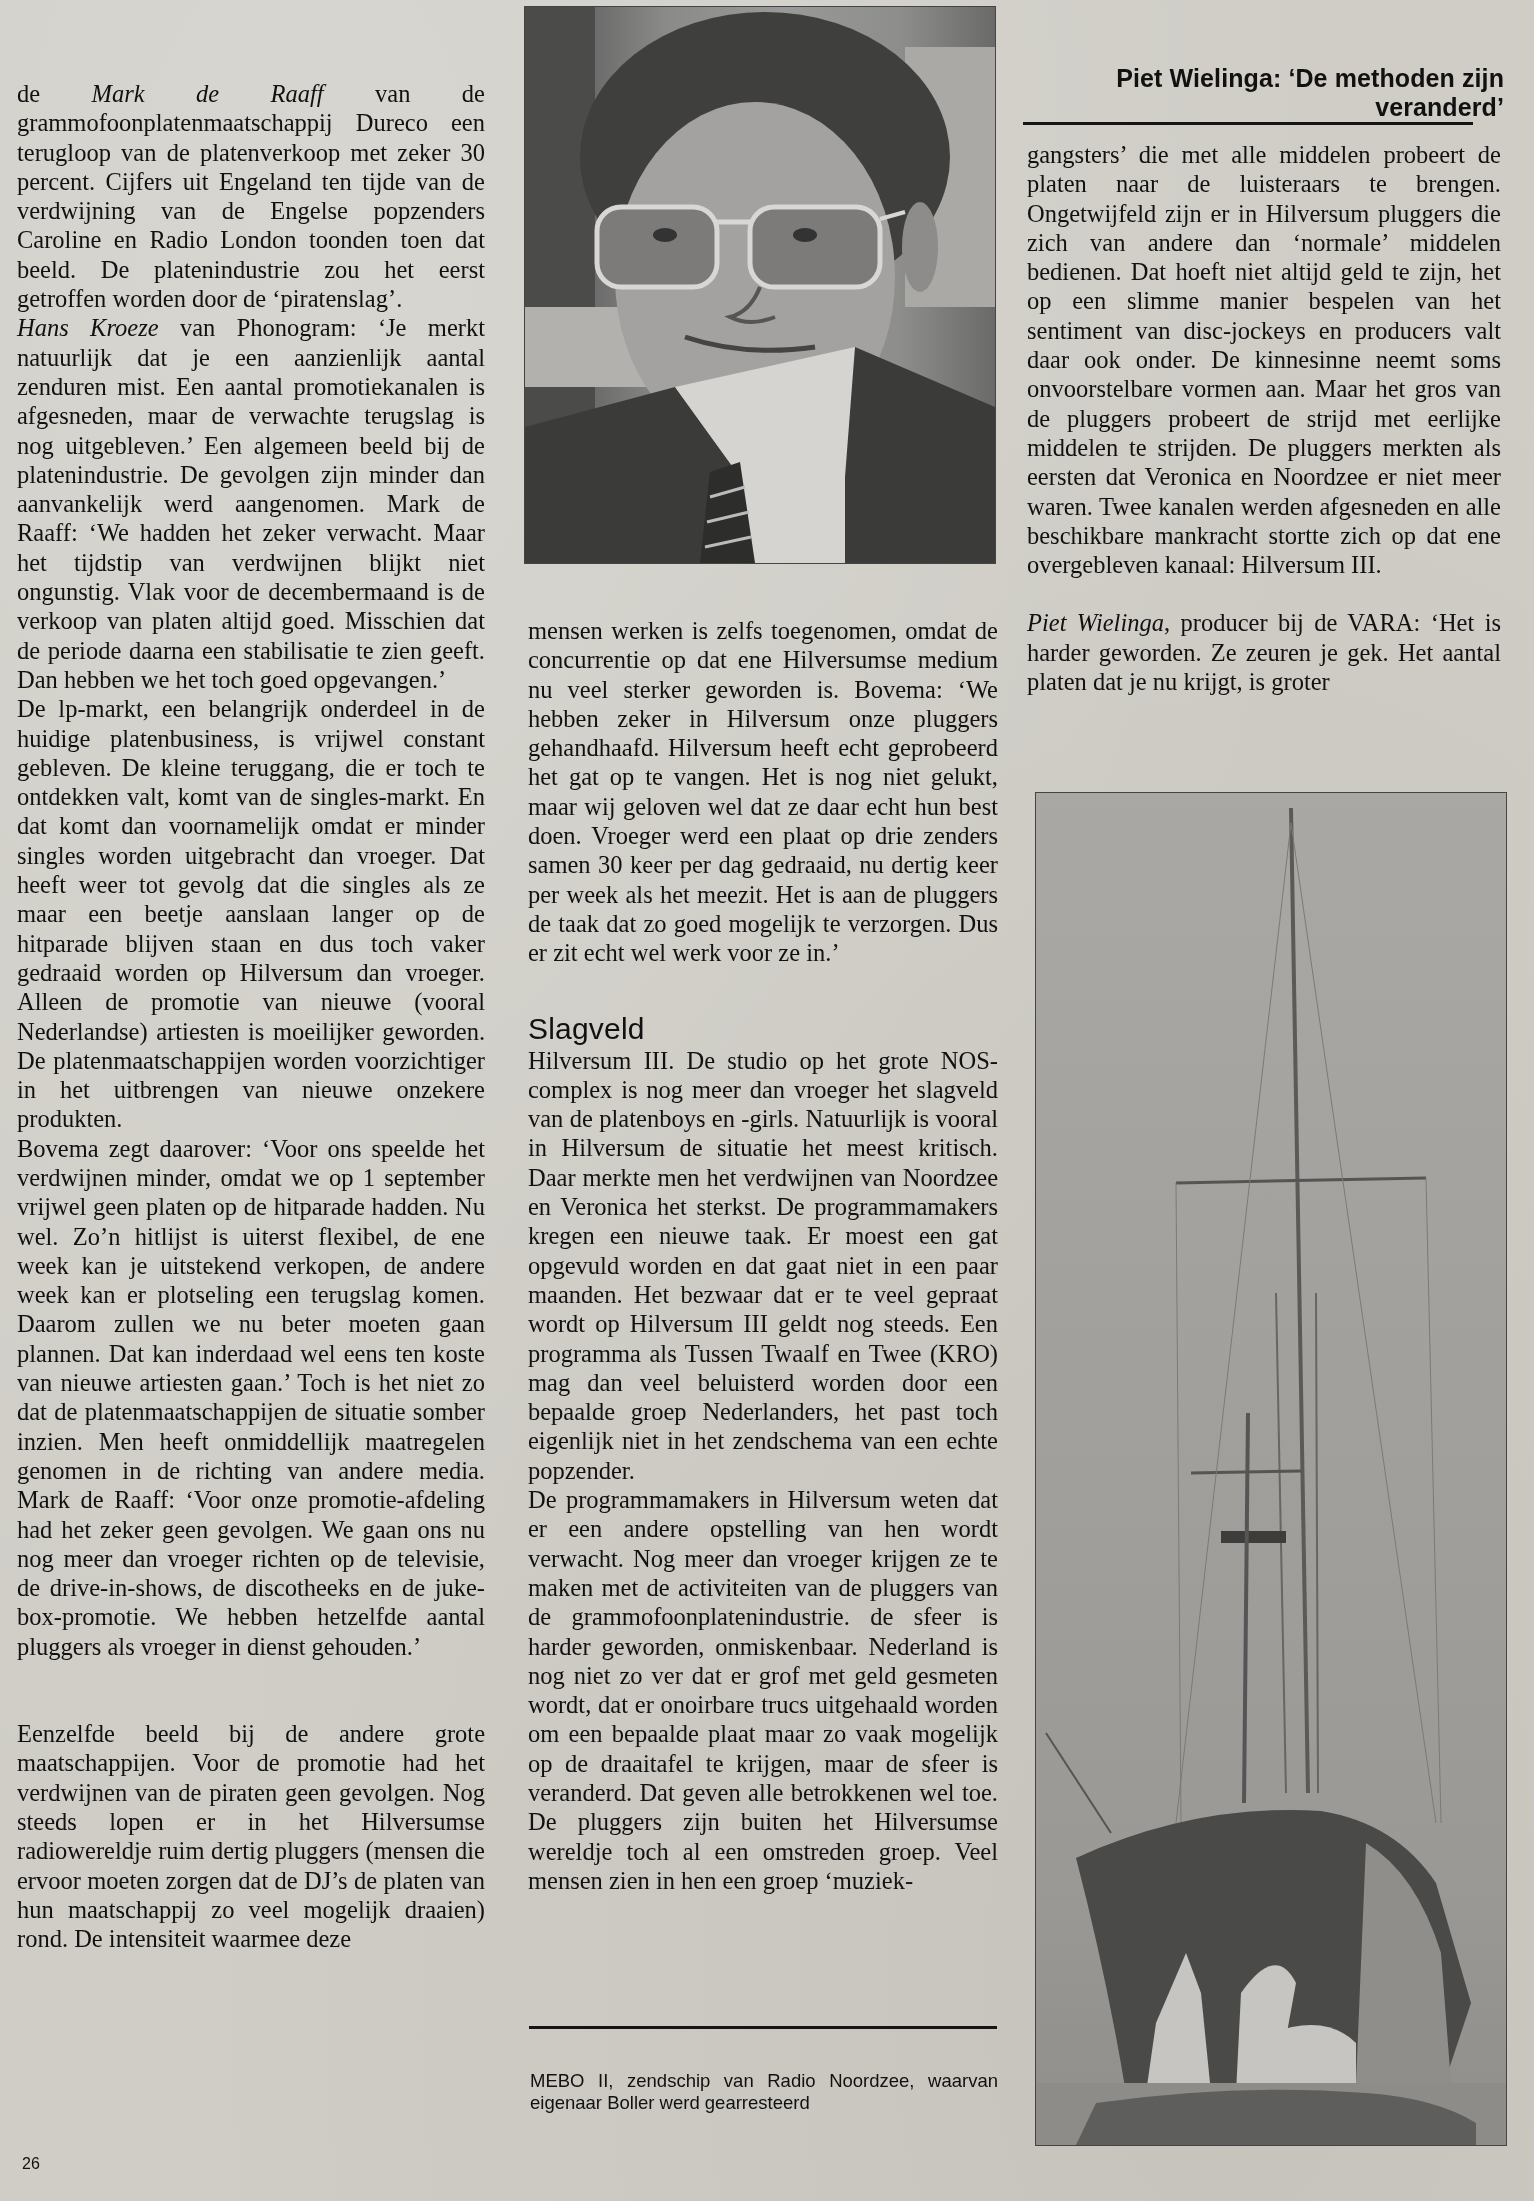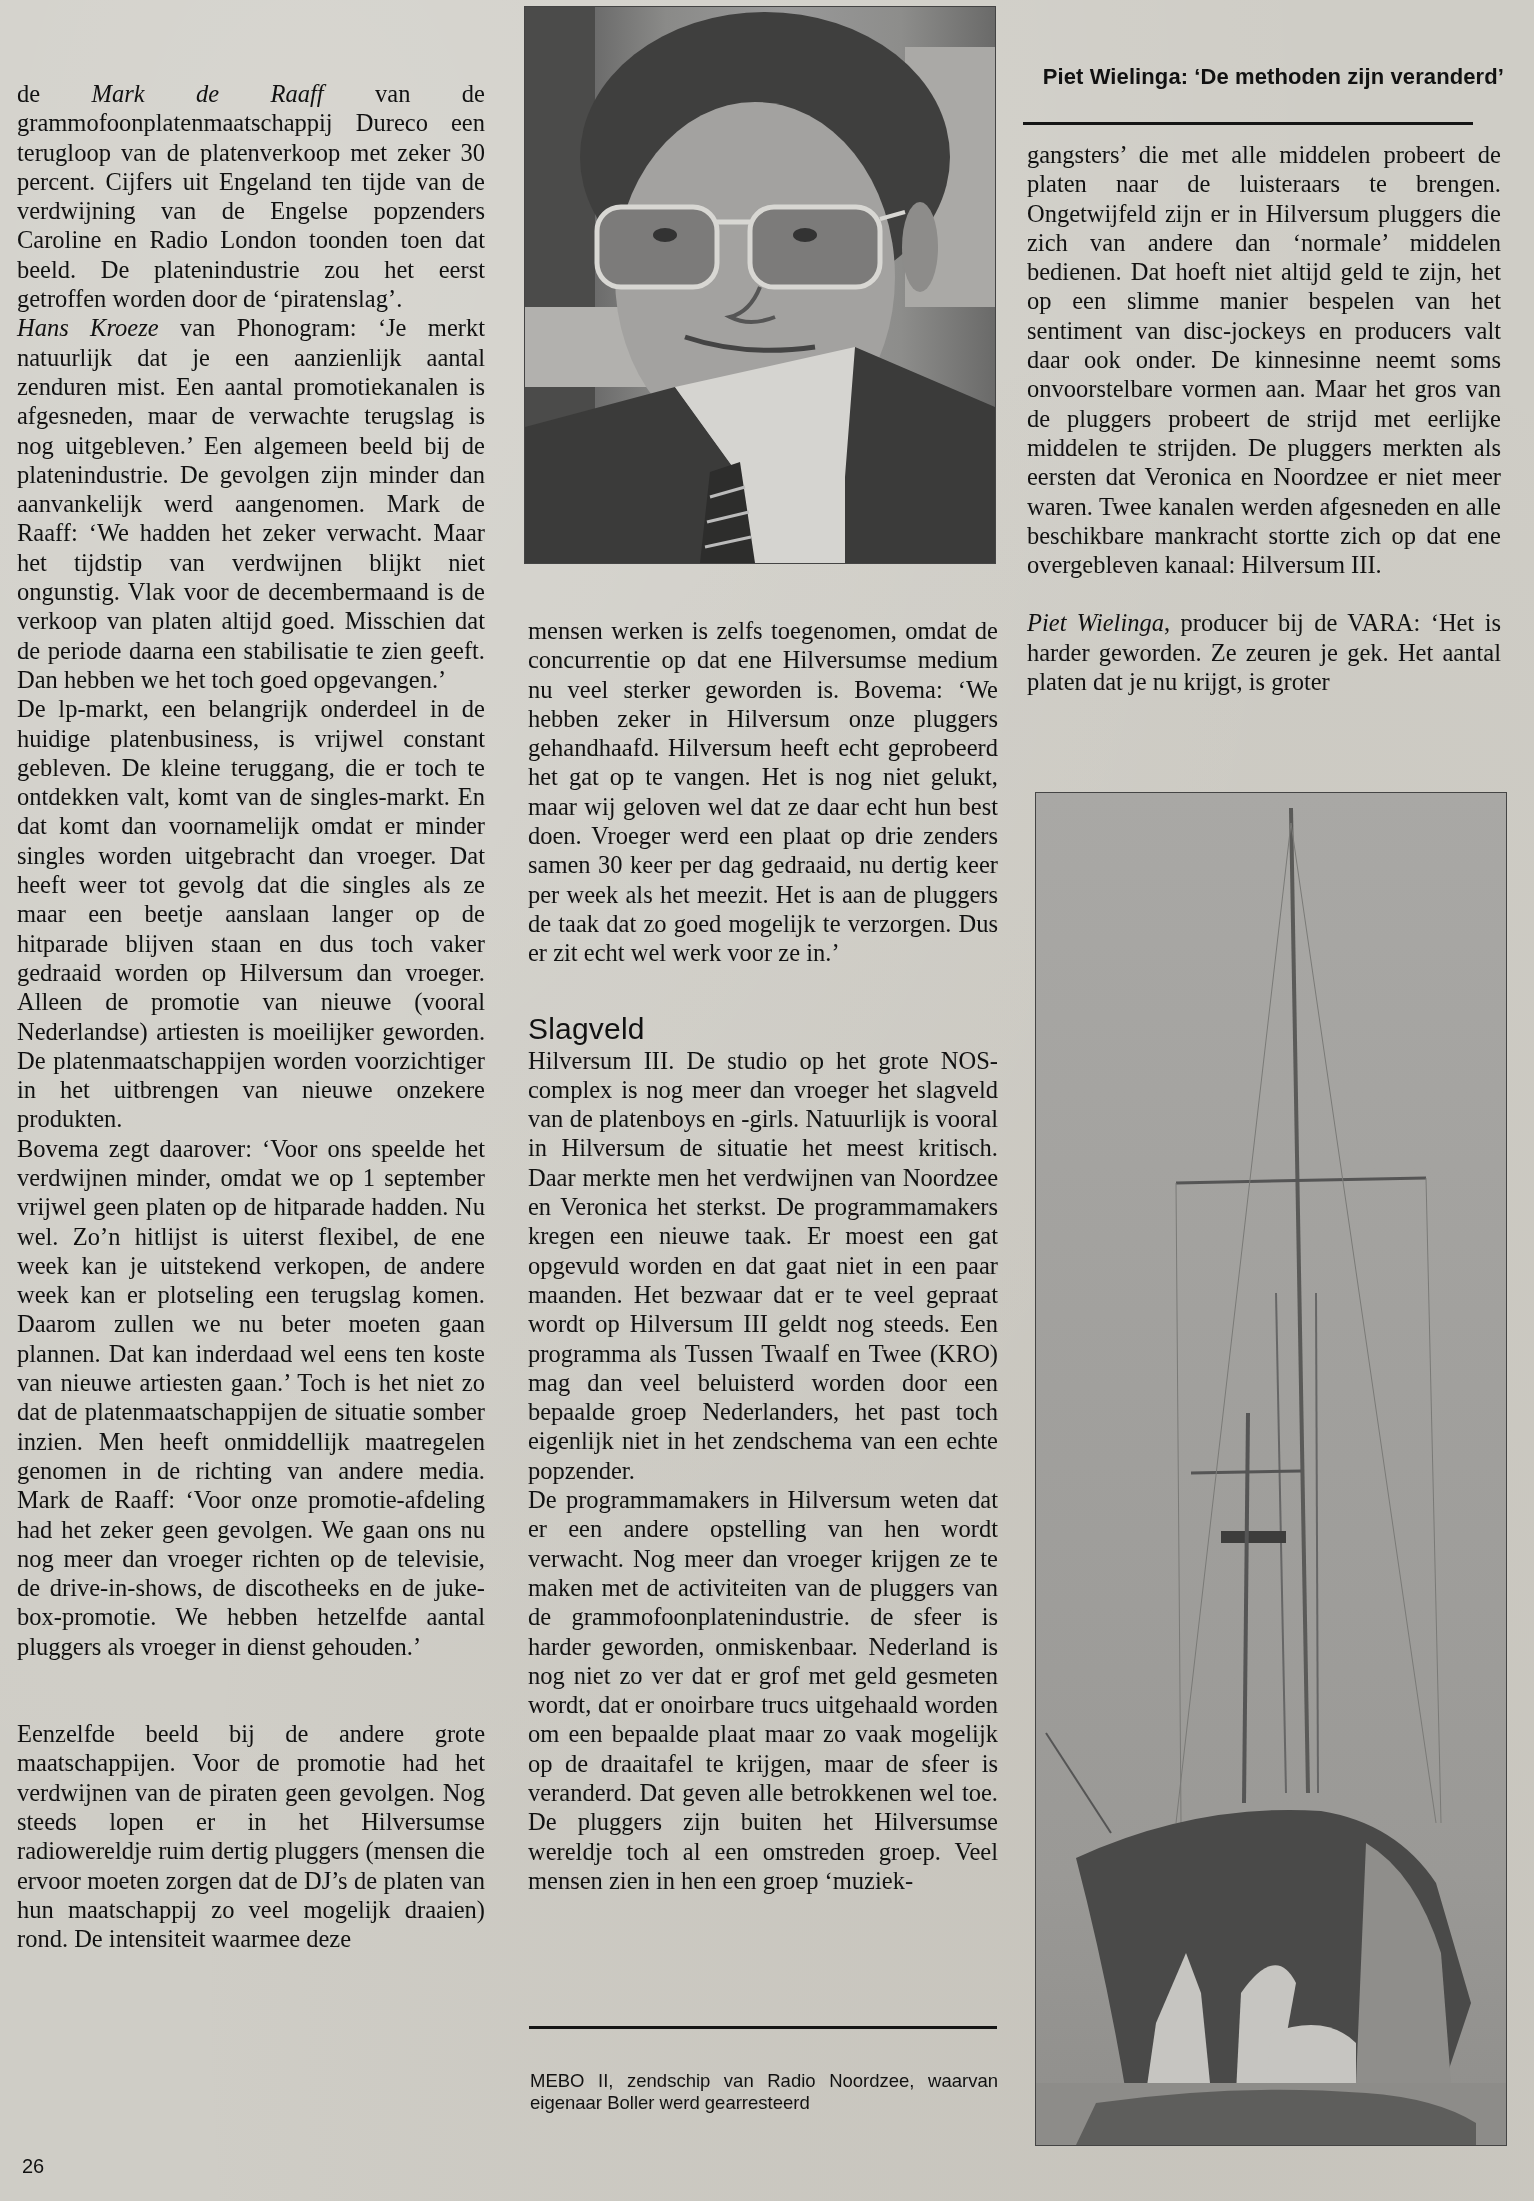--- a/index.html
+++ b/index.html
@@ -32,39 +32,39 @@
       font-weight: normal;
       font-size: 30px;
       line-height: 34px;
       margin: 20px 0 0 0;
       letter-spacing: 0.2px;
     }
 
     .pull-quote {
       position: absolute; left: 1030px; top: 64px; width: 474px;
       font-family: "Liberation Sans", "DejaVu Sans", sans-serif;
-      font-weight: bold; font-size: 22px; text-align: right;
+      font-weight: bold; font-size: 25px; text-align: right;
       letter-spacing: 0.1px;
     }
     .rule {
       position: absolute; height: 3px; background: #151515;
     }
     #rule-right { left: 1023px; top: 122px; width: 450px; }
     #rule-mid   { left: 529px; top: 2026px; width: 468px; }
 
     .caption {
       position: absolute; left: 530px; top: 2070px; width: 468px;
       font-family: "Liberation Sans", "DejaVu Sans", sans-serif;
       font-weight: normal; font-size: 18.5px; line-height: 22px;
       text-align: justify; text-align-last: left;
     }
     .page-number {
       position: absolute; left: 22px; top: 2155px;
       font-family: "Liberation Sans", "DejaVu Sans", sans-serif;
-      font-size: 20px;
+      font-size: 16px;
     }
 
     .photo {
       position: absolute; overflow: hidden;
       border: 1px solid #444;
     }
     #portrait {
       left: 524px; top: 6px; width: 470px; height: 556px;
       background:
         linear-gradient(90deg, #555 0%, #666 12%, #8a8a88 30%, #999 55%, #8d8d8b 80%, #6a6a69 100%);

